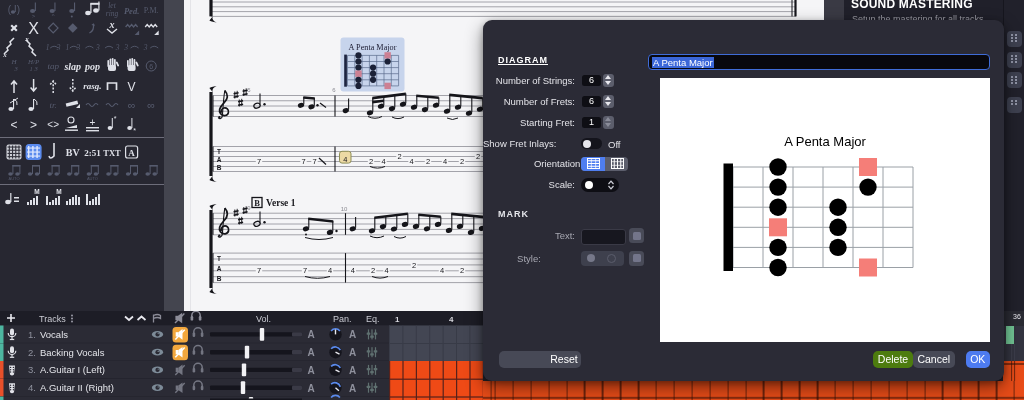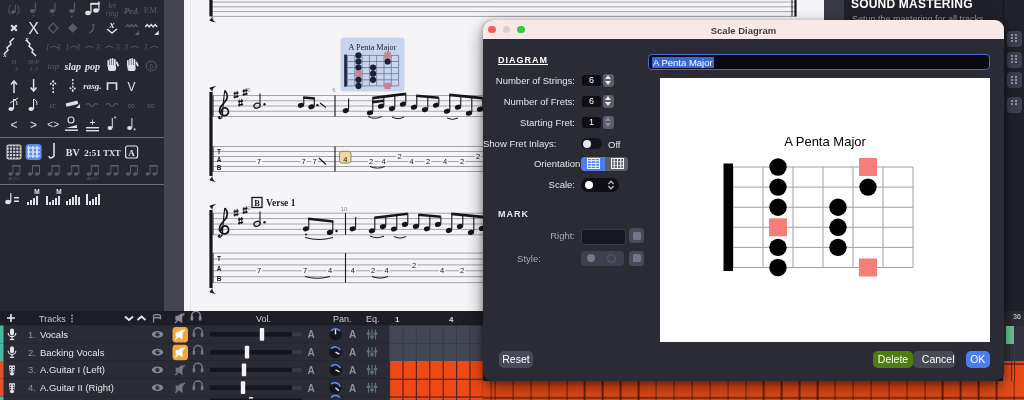--- a/index.html
+++ b/index.html
@@ -709,26 +709,20 @@
       <text x="202.5" y="273.40000000000003" fill="#15151a" font-size="7.5" font-weight="normal" font-style="normal" text-anchor="middle" font-family="&quot;Liberation Sans&quot;,sans-serif">4</text>
       <path d="M 188 276.5 Q 196.0 279.7 204 276.5" fill="none" stroke="#15151a" stroke-width="1"></path>
       <rect x="226.8" y="260.4" width="6.4" height="7.2" fill="#f5f5f7"></rect>
       <text x="230" y="267.5" fill="#15151a" font-size="7.5" font-weight="normal" font-style="normal" text-anchor="middle" font-family="&quot;Liberation Sans&quot;,sans-serif">2</text>
       <rect x="254.8" y="266.3" width="6.4" height="7.2" fill="#f5f5f7"></rect>
       <text x="258" y="273.40000000000003" fill="#15151a" font-size="7.5" font-weight="normal" font-style="normal" text-anchor="middle" font-family="&quot;Liberation Sans&quot;,sans-serif">4</text>
       <rect x="274.8" y="266.3" width="6.4" height="7.2" fill="#f5f5f7"></rect>
       <text x="278" y="273.40000000000003" fill="#15151a" font-size="7.5" font-weight="normal" font-style="normal" text-anchor="middle" font-family="&quot;Liberation Sans&quot;,sans-serif">2</text>
     </svg></div>
 <div class="abs" id="dialog" style="left:483px;top:20px;width:521px;height:361px;border-radius:9px;background:#2b2b36;box-shadow:0 7px 18px rgba(0,0,0,.45), 0 2px 6px rgba(0,0,0,.3);">
-    <div style="position:absolute;left:0;top:0;width:521px;height:19px;background:#f7e9e8;border-radius:9px 9px 0 0;">
-      <span style="position:absolute;left:5.3px;top:5.8px;width:7.4px;height:7.4px;border-radius:50%;background:#f25f58;"></span>
-      <span style="position:absolute;left:19.8px;top:5.8px;width:7.4px;height:7.4px;border-radius:50%;background:#d8cfd0;"></span>
-      <span style="position:absolute;left:34.3px;top:5.8px;width:7.4px;height:7.4px;border-radius:50%;background:#36c83f;"></span>
-      <span style="position:absolute;left:0;top:4.6px;width:521px;text-align:center;font-size:9.5px;font-weight:bold;color:#3d3d42;">Scale Diagram</span>
-    </div>
     <div style="position:absolute;left:15px;top:34.5px;font-size:9px;font-weight:bold;color:#fff;letter-spacing:1px;text-decoration:underline;">DIAGRAM</div>
     <div style="position:absolute;left:15px;top:189px;font-size:9px;font-weight:bold;color:#e4e5ea;letter-spacing:1px;">MARK</div>
     <div style="position:absolute;left:0px;top:55.0px;width:92px;text-align:right;font-size:9.5px;color:#e3e3e8;">Number of Strings:</div>
     <div style="position:absolute;left:99px;top:54.7px;width:19px;height:11.5px;background:#0e0e14;border-radius:2.5px;color:#fff;font-size:9px;text-align:center;line-height:11.5px;">6</div>
     <div style="position:absolute;left:119.5px;top:53.7px;width:11px;height:13.5px;background:#5c5e6c;border-radius:3px;">
       <span style="position:absolute;left:2px;top:1.8px;width:0;height:0;border-left:3.4px solid transparent;border-right:3.4px solid transparent;border-bottom:4px solid #e8e8ee;"></span>
       <span style="position:absolute;left:2px;bottom:1.8px;width:0;height:0;border-left:3.4px solid transparent;border-right:3.4px solid transparent;border-top:4px solid #e8e8ee;"></span>
     </div>
     <div style="position:absolute;left:0px;top:76.0px;width:92px;text-align:right;font-size:9.5px;color:#e3e3e8;">Number of Frets:</div>
     <div style="position:absolute;left:99px;top:75.7px;width:19px;height:11.5px;background:#0e0e14;border-radius:2.5px;color:#fff;font-size:9px;text-align:center;line-height:11.5px;">6</div>
@@ -766,21 +760,21 @@
       <line x1="0" y1="3.6666666666666665" x2="13" y2="3.6666666666666665" stroke="#fff" stroke-width=".7"></line>
       <line x1="0" y1="7.333333333333333" x2="13" y2="7.333333333333333" stroke="#fff" stroke-width=".7"></line>
     </svg>
     <div style="position:absolute;left:0px;top:159.0px;width:92px;text-align:right;font-size:9.5px;color:#e3e3e8;">Scale:</div>
     <div style="position:absolute;left:98px;top:157.5px;width:38px;height:14px;background:#0e0e14;border-radius:7px;">
       <span style="position:absolute;left:4px;top:3px;width:8px;height:8px;border-radius:50%;background:#fff;"></span>
       <svg style="position:absolute;right:4px;top:2px;" width="8" height="10" viewBox="0 0 8 10">
         <path d="M1.5 4 L4 1.2 L6.5 4 M1.5 6 L4 8.8 L6.5 6" fill="none" stroke="#cfd0d8" stroke-width="1.2"></path>
       </svg>
     </div>
-    <div style="position:absolute;left:0px;top:210.0px;width:92px;text-align:right;font-size:9.5px;color:#a7a8b2;">Right:</div>
+    <div style="position:absolute;left:0px;top:210.0px;width:92px;text-align:right;font-size:9.5px;color:#a7a8b2;">Text:</div>
     <div style="position:absolute;left:98px;top:209px;width:43px;height:13.5px;background:#17171f;border:1px solid #3a3a46;border-radius:3px;"></div>
     <div style="position:absolute;left:146px;top:208px;width:15px;height:15px;background:#494b58;border-radius:3.5px;">
       <span style="position:absolute;left:3.5px;top:3.5px;width:8px;height:8px;background:#73758a;border-radius:1.5px;"></span>
     </div>
     <div style="position:absolute;left:0px;top:232.5px;width:92px;text-align:center;font-size:9.5px;color:#a7a8b2;">Style:</div>
     <div style="position:absolute;left:98px;top:231px;width:43px;height:14.5px;background:#3e404d;border-radius:4px;">
       <span style="position:absolute;left:6px;top:3.2px;width:8px;height:8px;border-radius:50%;background:#767889;"></span>
       <span style="position:absolute;left:26px;top:3.2px;width:7px;height:7px;border-radius:50%;border:1px solid #5b5d6c;"></span>
     </div>
     <div style="position:absolute;left:146px;top:230.5px;width:15px;height:15px;background:#494b58;border-radius:3.5px;">
@@ -813,17 +807,17 @@
         <circle cx="118" cy="169.4" r="8.7" fill="#000"></circle>
         <circle cx="118" cy="189.5" r="8.7" fill="#000"></circle>
         <circle cx="178" cy="129.2" r="8.7" fill="#000"></circle>
         <circle cx="178" cy="149.3" r="8.7" fill="#000"></circle>
         <circle cx="178" cy="169.4" r="8.7" fill="#000"></circle>
         <rect x="199" y="80.0" width="18" height="18" fill="#f57e78"></rect>
         <circle cx="208" cy="109.1" r="8.7" fill="#000"></circle>
         <rect x="199" y="180.5" width="18" height="18" fill="#f57e78"></rect>
       </svg>
     </div>
-    <div style="position:absolute;left:16px;top:330.5px;width:34px;height:17px;background:#474956;border-radius:5px;color:#fff;font-size:10.5px;text-align:center;line-height:17px;">Reset</div>
+    <div style="position:absolute;left:16px;top:330.5px;width:34px;height:17px;background:#474956;border-radius:5px;color:#fff;font-size:10.5px;text-align:center;line-height:17px;padding-left:48px;">Reset</div>
     <div style="position:absolute;left:390px;top:330.5px;width:40px;height:17px;background:#4d7c0f;border-radius:5px;color:#fff;font-size:10.5px;text-align:center;line-height:17px;">Delete</div>
-    <div style="position:absolute;left:430px;top:330.5px;width:41.5px;height:17px;background:#474956;border-radius:5px;color:#fff;font-size:10.5px;text-align:right;line-height:17px;">Cancel</div>
+    <div style="position:absolute;left:430px;top:330.5px;width:41.5px;height:17px;background:#474956;border-radius:5px;color:#fff;font-size:10.5px;text-align:center;line-height:17px;">Cancel</div>
     <div style="position:absolute;left:482.5px;top:330.5px;width:24.5px;height:17px;background:#4d7bf0;border-radius:5px;color:#fff;font-size:10.5px;text-align:center;line-height:17px;">OK</div>
   </div>
 
 </body></html>

